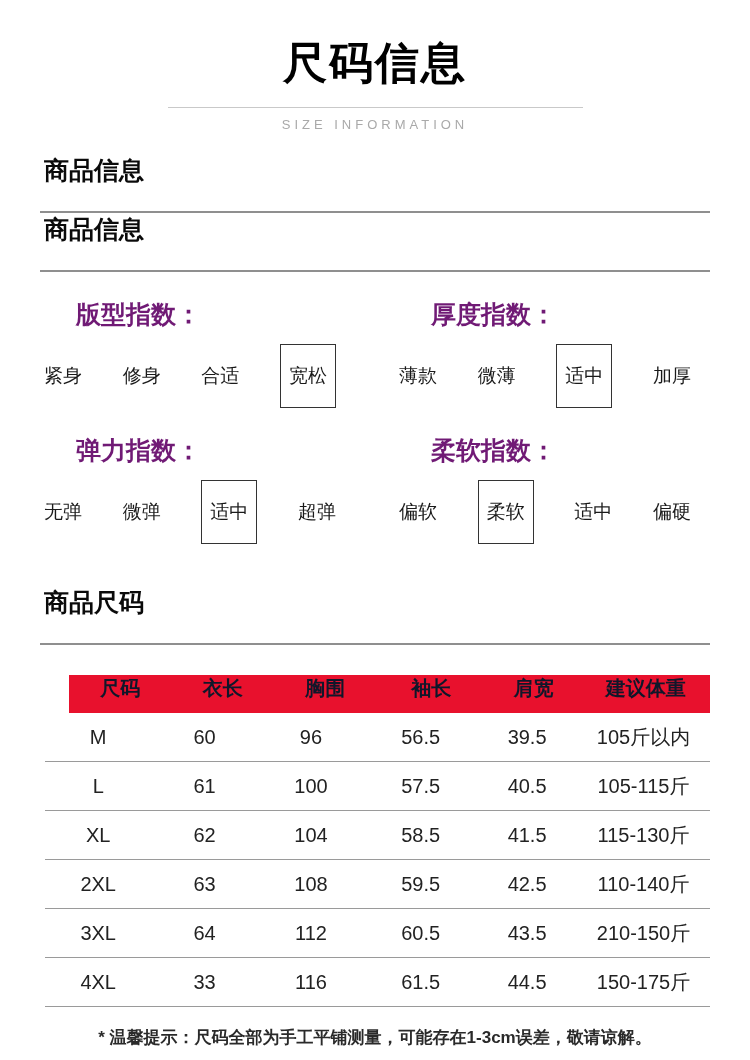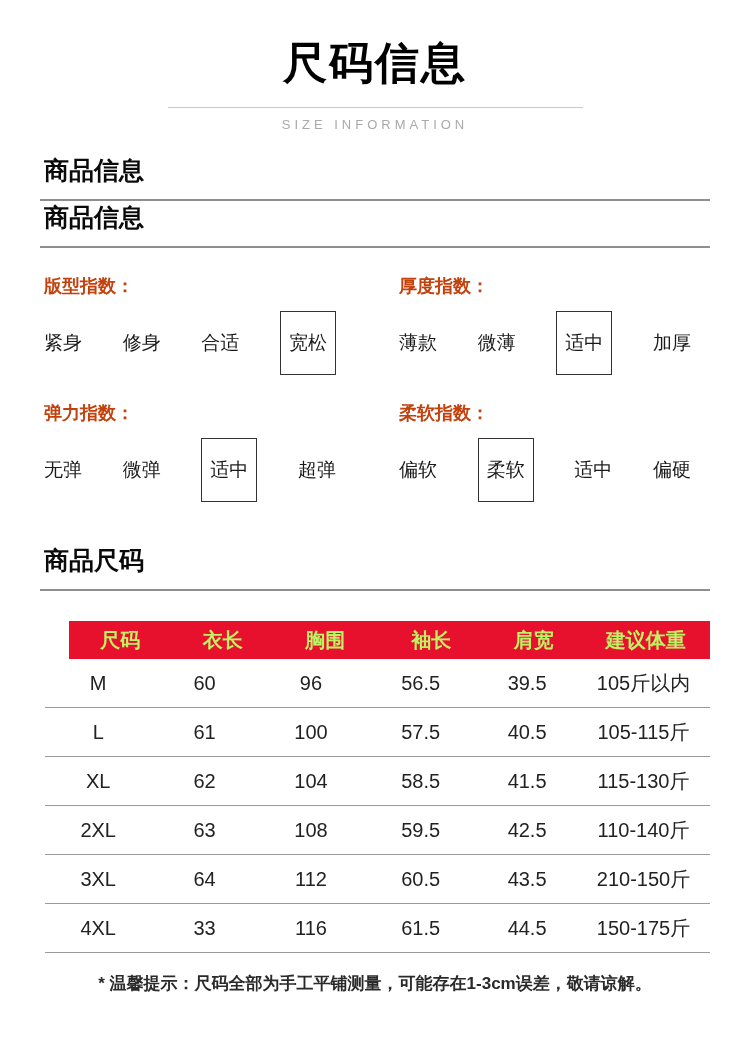--- a/index.html
+++ b/index.html
@@ -14,48 +14,48 @@
   
   .hero { padding-top:34px; text-align:center; }
   .hero-title { font-size:44px; font-weight:bold; color:#000; letter-spacing:2px; }
   .hero-divider { width:415px; height:1px; background:#c9c9c9; margin:14px auto 9px auto; }
   .hero-subtitle { font-size:13px; color:#a9a9a9; letter-spacing:4px; font-family:Liberation Sans, sans-serif; }
 
   
   .content { margin:0 40px; }
   .section-heading {
     font-size:25px; font-weight:bold; color:#0a0a0a;
-    padding:0 0 12px 4px;
+    padding:0 0 24px 4px;
     border-bottom:2px solid #8f8f8f;
   }
   .sec1 { margin-top:22px; }
 
   
   .info-rows { padding:10px 0 4px 50px; }
   .info-row { height:36px; display:flex; align-items:center; }
   .info-label { font-size:19px; font-weight:bold; color:#0a0a0a; margin-right:14px; }
   .info-value { font-size:19px; color:#1a1a1a; white-space:pre; }
 
   
   .indices {
     display:grid; grid-template-columns:355px 1fr;
     column-gap:0; row-gap:26px;
     padding:26px 0 0 4px;
   }
-  .index-group-title { font-size:18px; font-weight:bold; color:#c2410c; margin-bottom:13px; }
+  .index-group-title { font-size:25px; font-weight:bold; color:#701a75; margin-bottom:13px;margin-left:32px; }
   .index-options { display:flex; justify-content:space-between; width:292px; align-items:center; }
   .index-option { font-size:19px; color:#1a1a1a; padding:2px 0; }
   .index-option.boxed { border:1px solid #333; padding:18px 8px; }
 
   
   .sec3 { margin-top:42px; }
   .size-table { width:665px; margin:30px auto 0 5px; }
   .size-table-header {
-    display:flex; height:38px; align-items:center;
-    color:#bef264; font-weight:bold; font-size:20px;margin-left:24px;
+    display:flex; height:38px; 
+    color:#0f172a; font-weight:bold; font-size:20px;margin-left:24px;
   }
   .size-row { display:flex; height:49px; align-items:center; font-size:20px; color:#222; border-bottom:1px solid #9a9a9a; }
   .c0{width:16%} .c1{width:16%} .c2{width:16%} .c3{width:17%} .c4{width:15%} .c5{width:20%}
   .cell { text-align:center; }
 
   
   .footnote { margin-top:13px; text-align:center; }
   .footnote-line { font-size:17px; font-weight:600; color:#2a2a2a; line-height:35px; }
 </style>
 </head>

